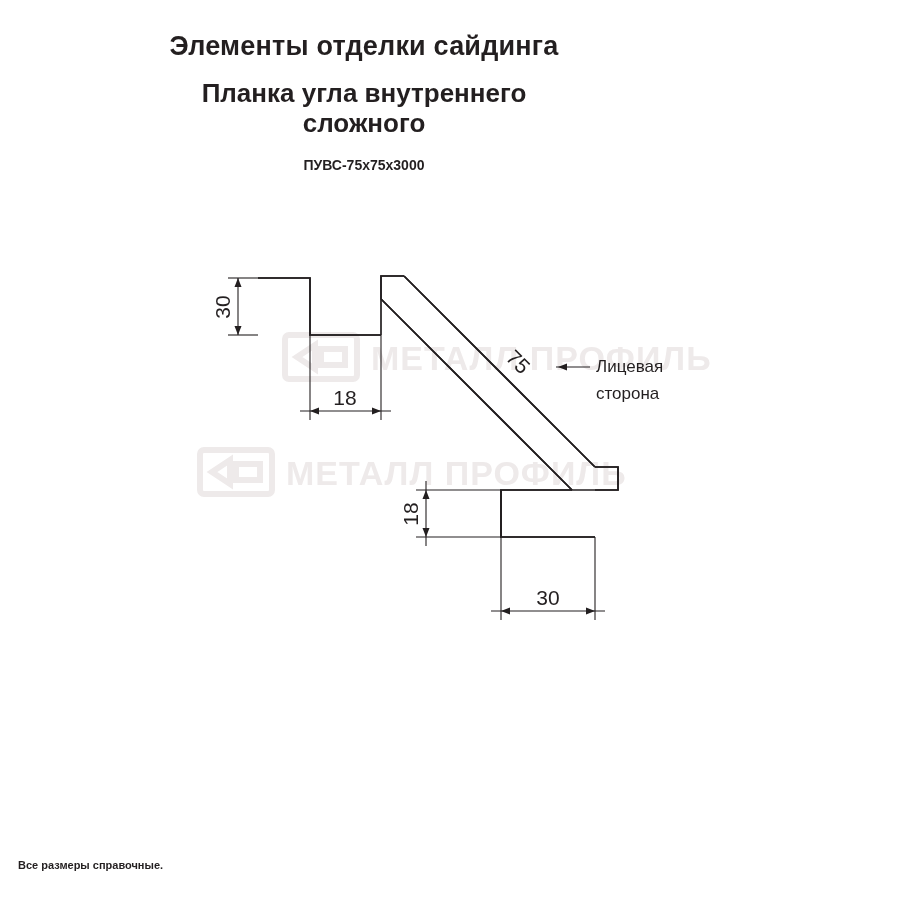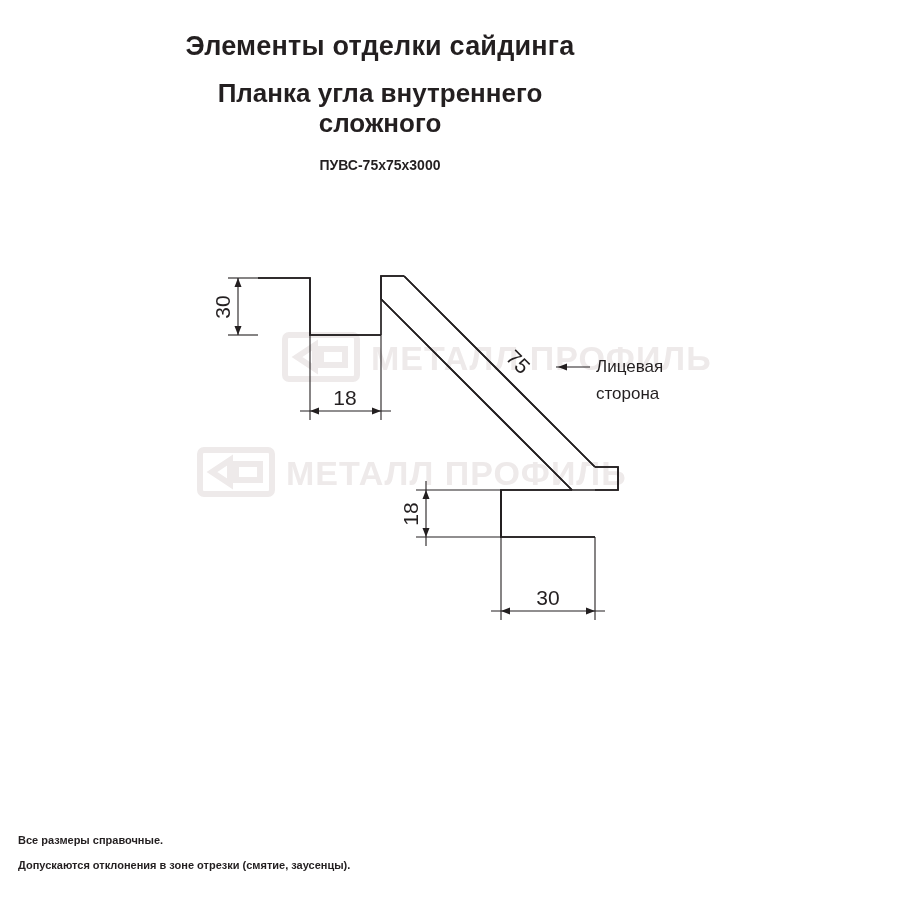--- a/index.html
+++ b/index.html
@@ -14,21 +14,20 @@
     font-family: "Liberation Sans", sans-serif;
     color: #231f20;
     overflow: hidden;
   }
   .titles {
     position: absolute;
     left: 0;
     top: 28px;
     width: 728px;
     text-align: center;
-    margin-left: 16px;
   }
   .title-main {
     font-size: 27px;
     font-weight: bold;
     letter-spacing: 0.2px;
     line-height: 36px;
   }
   .title-sub {
     font-size: 26px;
     font-weight: bold;
@@ -217,14 +216,13 @@
       <polygon points="558,137 567,133.5 567,140.5" fill="#231f20" stroke="none"></polygon>
     </g>
     <text class="label-text" x="596" y="142">Лицевая</text>
     <text class="label-text" x="596" y="169">сторона</text>
 
   </svg>
 </div>
 
 <div class="footer">
   <div class="footer-line">Все размеры справочные.</div>
-  <div class="footer-line">Допускаются отклонения в зоне отрезки (смятие, заусенцы).</div>
 </div>
 
 </body></html>

